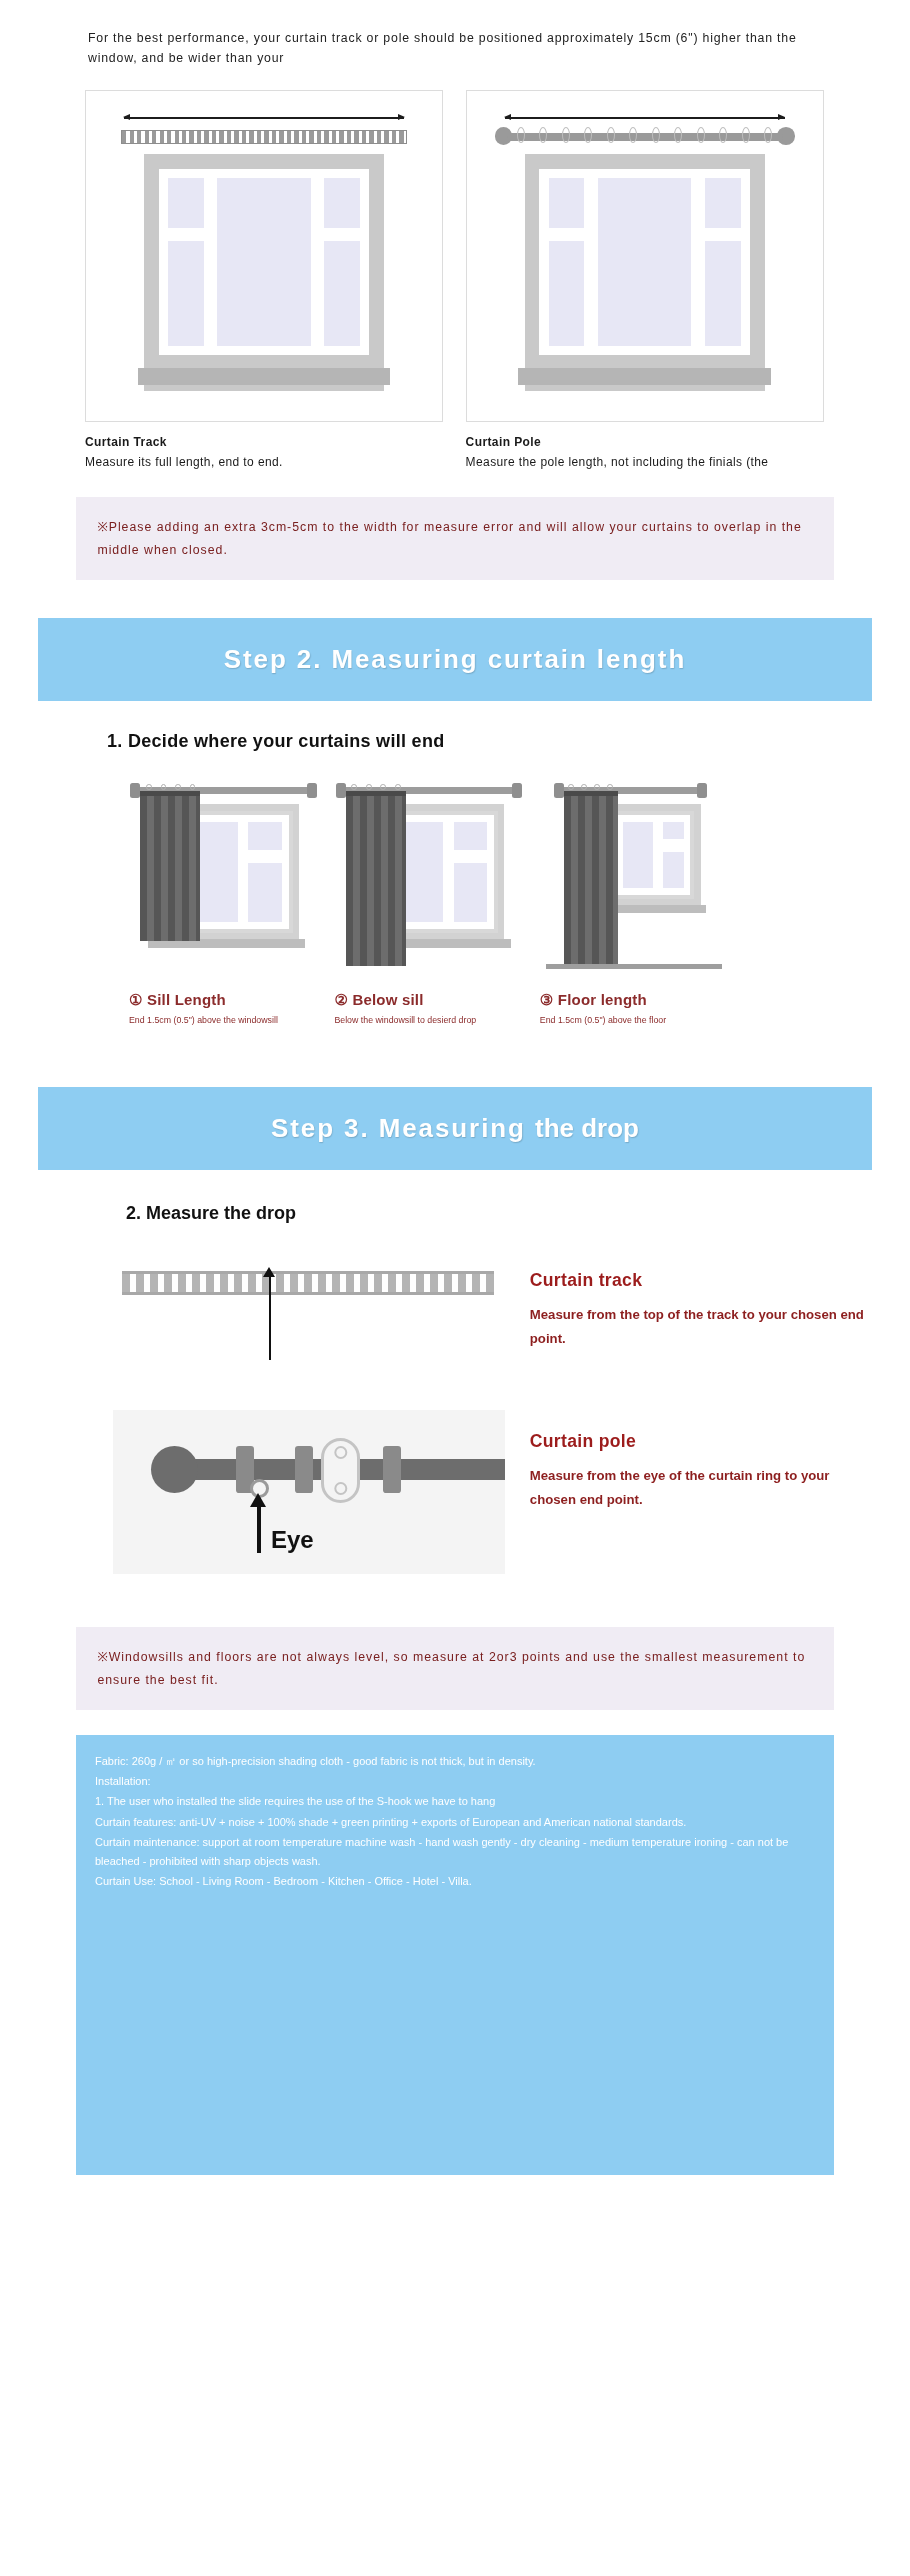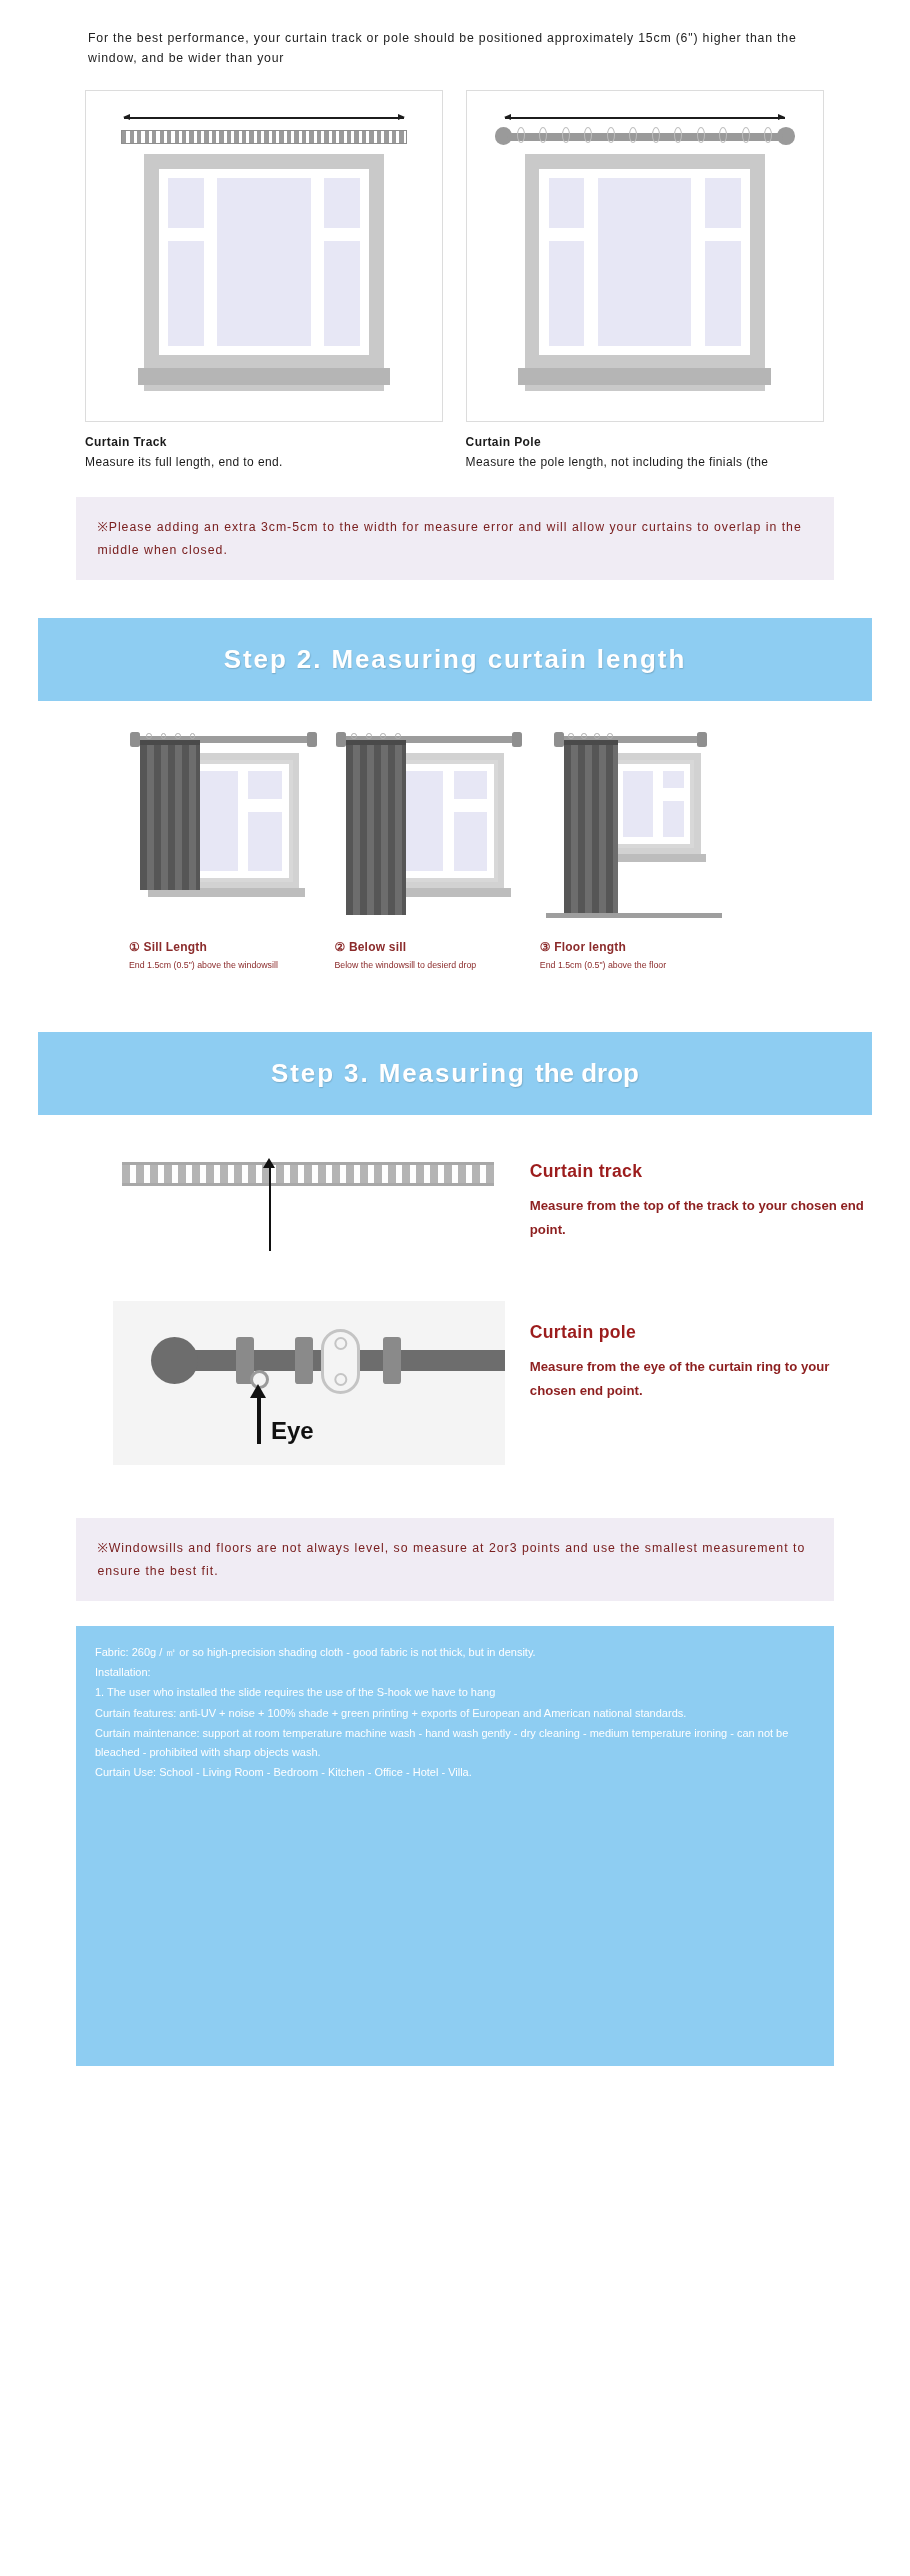--- a/index.html
+++ b/index.html
@@ -163,21 +163,21 @@
     position: absolute;
     background: repeating-linear-gradient(to right,#565656 0 7px,#6d6d6d 7px 14px);
     border-top: 5px solid #4a4a4a;
   }
   .c-rings { position: absolute; display: flex; justify-content: space-around; }
   .c-rings i { width: 5.7px; height: 5.7px; border: 1.9px solid #b0b0b0; border-radius: 50%; }
   .c-sill { position: absolute; background: #bdbdbd; }
   .c-floor { position: absolute; height: 4.4px; background: #9e9e9e; }
 
   .c-cap-title {
-    font-size: 12px; color: #8b2b2b; font-weight: bold; letter-spacing: 0.2px;
+    font-size: 15px; color: #8b2b2b; font-weight: bold; letter-spacing: 0.2px;
   }
   .c-cap-sub {
     font-size: 8.8px; color: #8b2b2b; margin-top: 4.4px; line-height: 13.2px;
   }
 
   
   .drop-head {
     margin: 33px 0 0 88px;
     font-size: 18px; font-weight: bold; color: #111;
   }
@@ -317,20 +317,21 @@
       </div>
     </div>
   </div>
 
   <div class="note">※Please adding an extra 3cm-5cm to the width for measure error and will allow your curtains to overlap in the middle when closed.</div>
 
   <div class="step-banner" style="margin-top:38px">
     <div class="step-title">Step 2. Measuring curtain length</div>
   </div>
 
+  <div class="sub-head">1. Decide where your curtains will end</div>
 
   <div class="curtain-row">
 
     <div class="curtain-card">
       <div class="curtain-art">
         <div class="c-pole"></div>
         <div class="c-pole-end l"></div>
         <div class="c-pole-end r"></div>
         <div class="c-window" style="left:25px;right:19px;top:30px;height:135px;">
           <div class="inner">
@@ -416,20 +417,21 @@
     </div>
   </div>
 
   <div class="step-banner" style="margin-top:60px">
     <div class="step-title">
       <span>Step 3. Measuring</span>
       <span class="sub">the drop</span>
     </div>
   </div>
 
+  <div class="drop-head">2. Measure the drop</div>
 
   <div class="drop-block">
     <div class="drop-art">
       <div class="track-art">
         <div class="track-strip"></div>
         <div class="v-arrow"></div>
       </div>
     </div>
     <div class="drop-text">
       <div class="drop-title">Curtain track</div>

